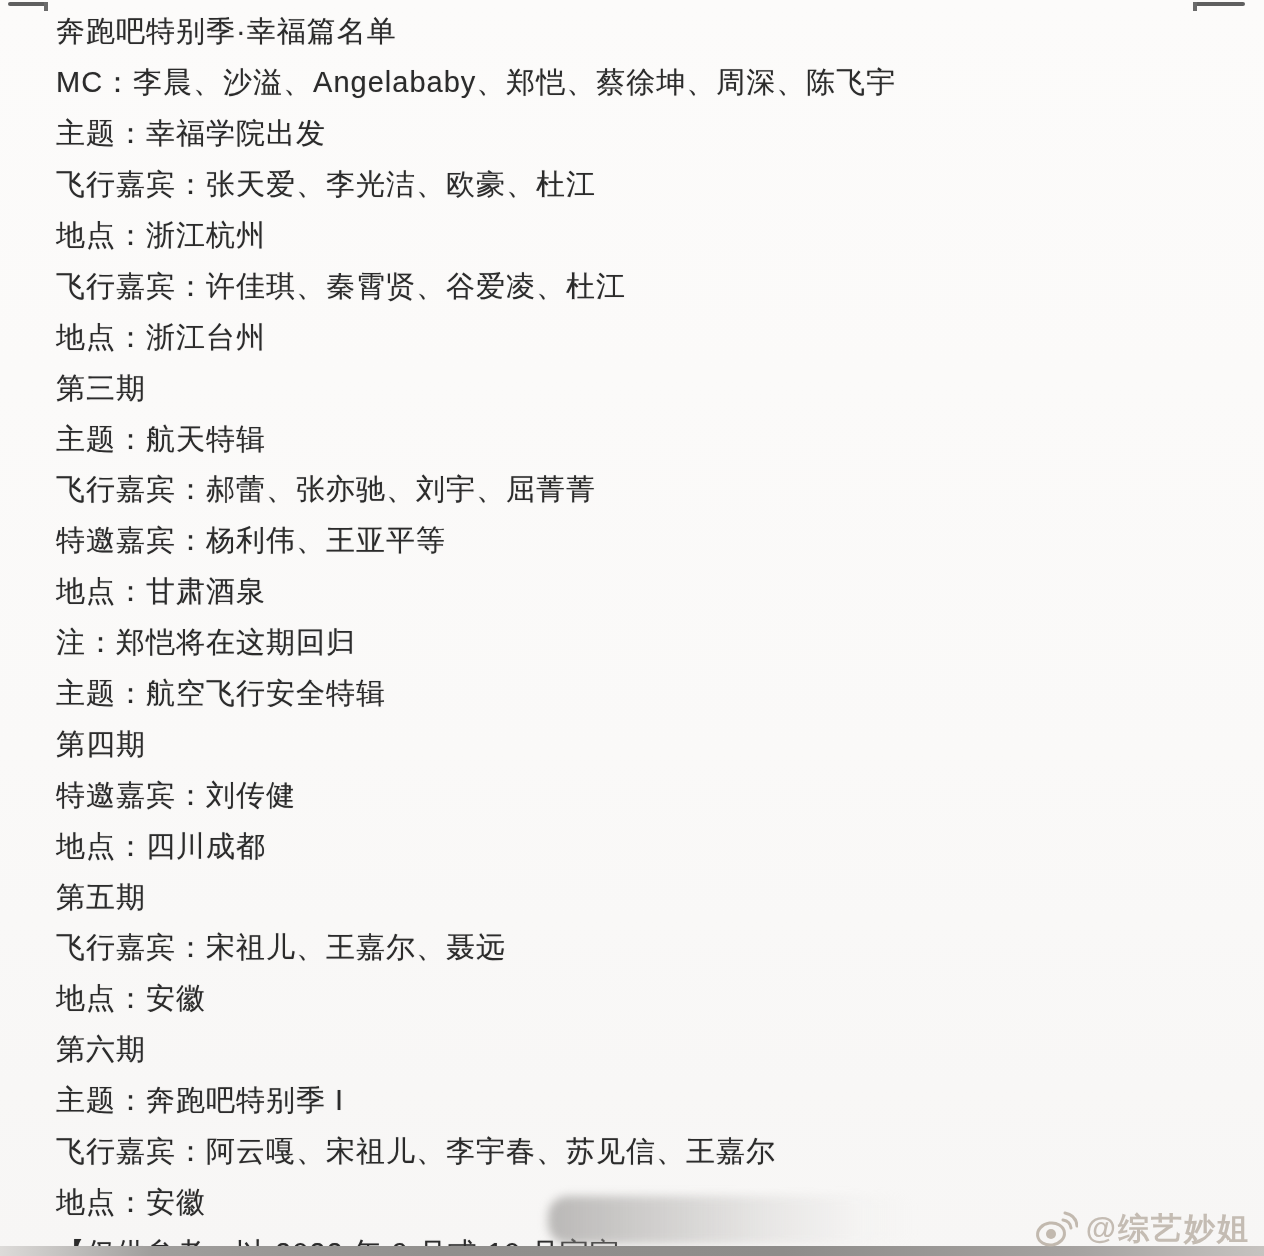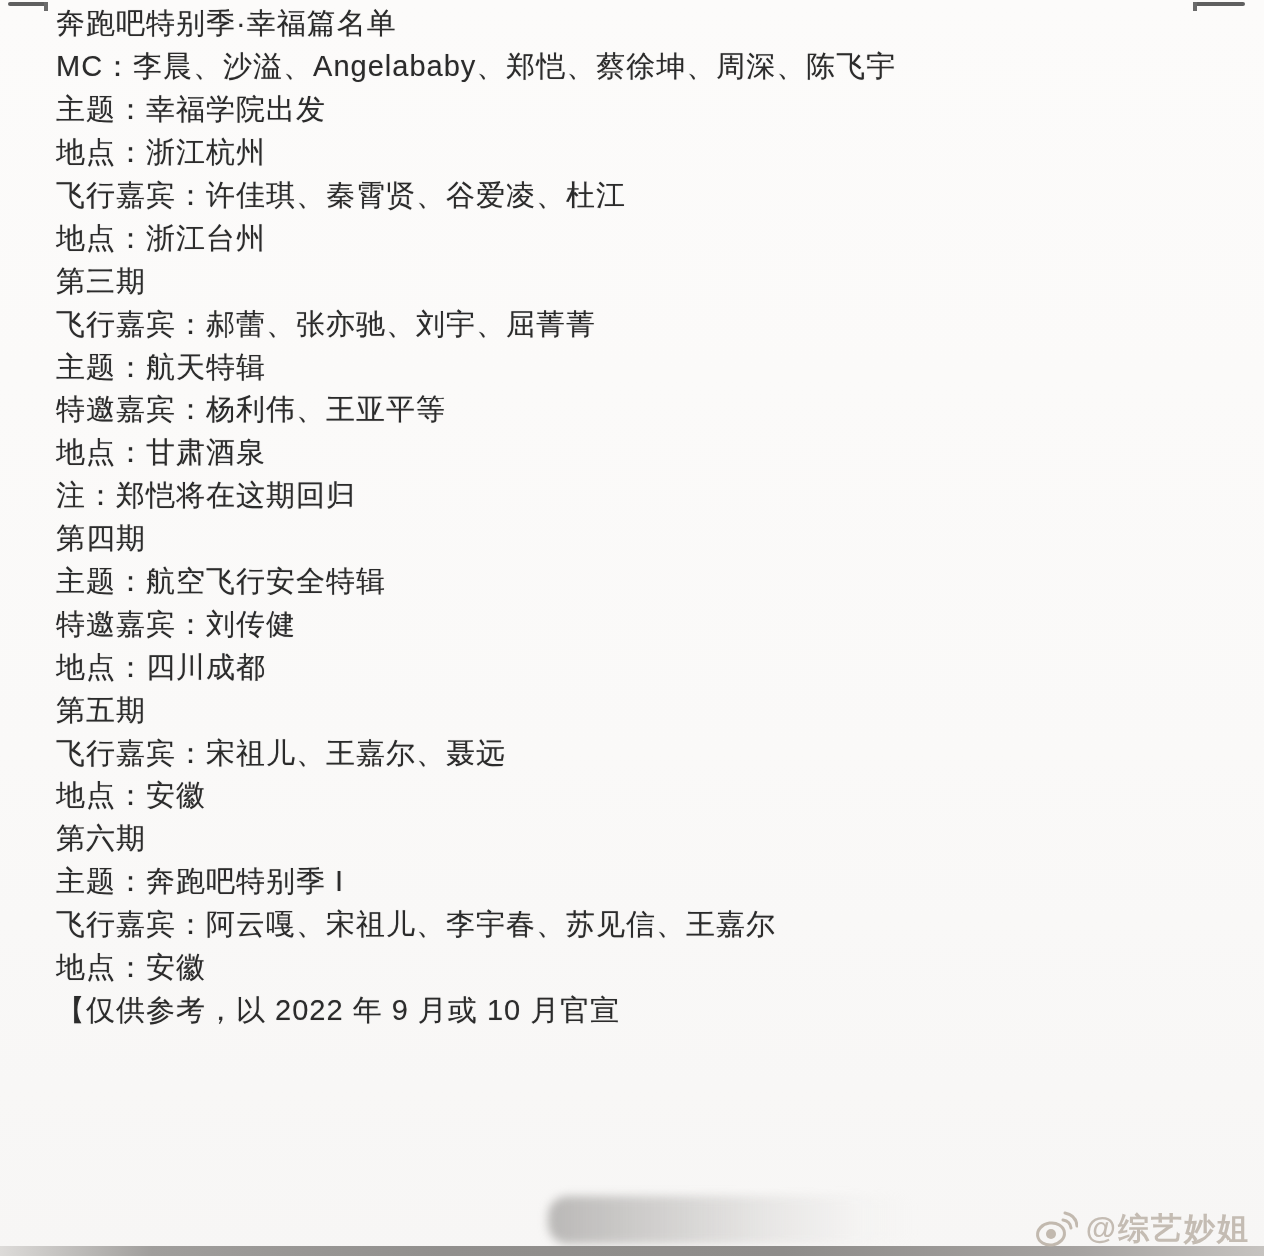--- a/index.html
+++ b/index.html
@@ -47,20 +47,21 @@
   .line {
     height: 42.9px;
     display: flex;
     align-items: center;
     font-size: 29px;
     letter-spacing: 1px;
     font-weight: 500;
     color: #2b2b2b;
     white-space: pre;
     text-shadow: 0 0 1px rgba(60,60,60,0.35); 
+    margin-top: 8px;
   }
 
   
   .redaction-smudge {
     position: absolute;
     left: 548px;
     top: 1196px;
     width: 368px;
     height: 48px;
     background: linear-gradient(90deg,
@@ -109,31 +110,32 @@
 
 <div class="page">
 
   <div class="corner-mark left"></div>
   <div class="corner-mark right"></div>
 
   <div class="doc" id="doc-lines">
       <div class="line">奔跑吧特别季·幸福篇名单</div>
       <div class="line">MC：李晨、沙溢、Angelababy、郑恺、蔡徐坤、周深、陈飞宇</div>
       <div class="line">主题：幸福学院出发</div>
+      <div class="line">飞行嘉宾：张天爱、李光洁、欧豪、杜江</div>
       <div class="line">地点：浙江杭州</div>
       <div class="line">飞行嘉宾：许佳琪、秦霄贤、谷爱凌、杜江</div>
       <div class="line">地点：浙江台州</div>
       <div class="line">第三期</div>
+      <div class="line">主题：航天特辑</div>
       <div class="line">飞行嘉宾：郝蕾、张亦驰、刘宇、屈菁菁</div>
-      <div class="line">主题：航天特辑</div>
       <div class="line">特邀嘉宾：杨利伟、王亚平等</div>
       <div class="line">地点：甘肃酒泉</div>
       <div class="line">注：郑恺将在这期回归</div>
+      <div class="line">主题：航空飞行安全特辑</div>
       <div class="line">第四期</div>
-      <div class="line">主题：航空飞行安全特辑</div>
       <div class="line">特邀嘉宾：刘传健</div>
       <div class="line">地点：四川成都</div>
       <div class="line">第五期</div>
       <div class="line">飞行嘉宾：宋祖儿、王嘉尔、聂远</div>
       <div class="line">地点：安徽</div>
       <div class="line">第六期</div>
       <div class="line">主题：奔跑吧特别季 I</div>
       <div class="line">飞行嘉宾：阿云嘎、宋祖儿、李宇春、苏见信、王嘉尔</div>
       <div class="line">地点：安徽</div>
       <div class="line">【仅供参考，以 2022 年 9 月或 10 月官宣</div>

